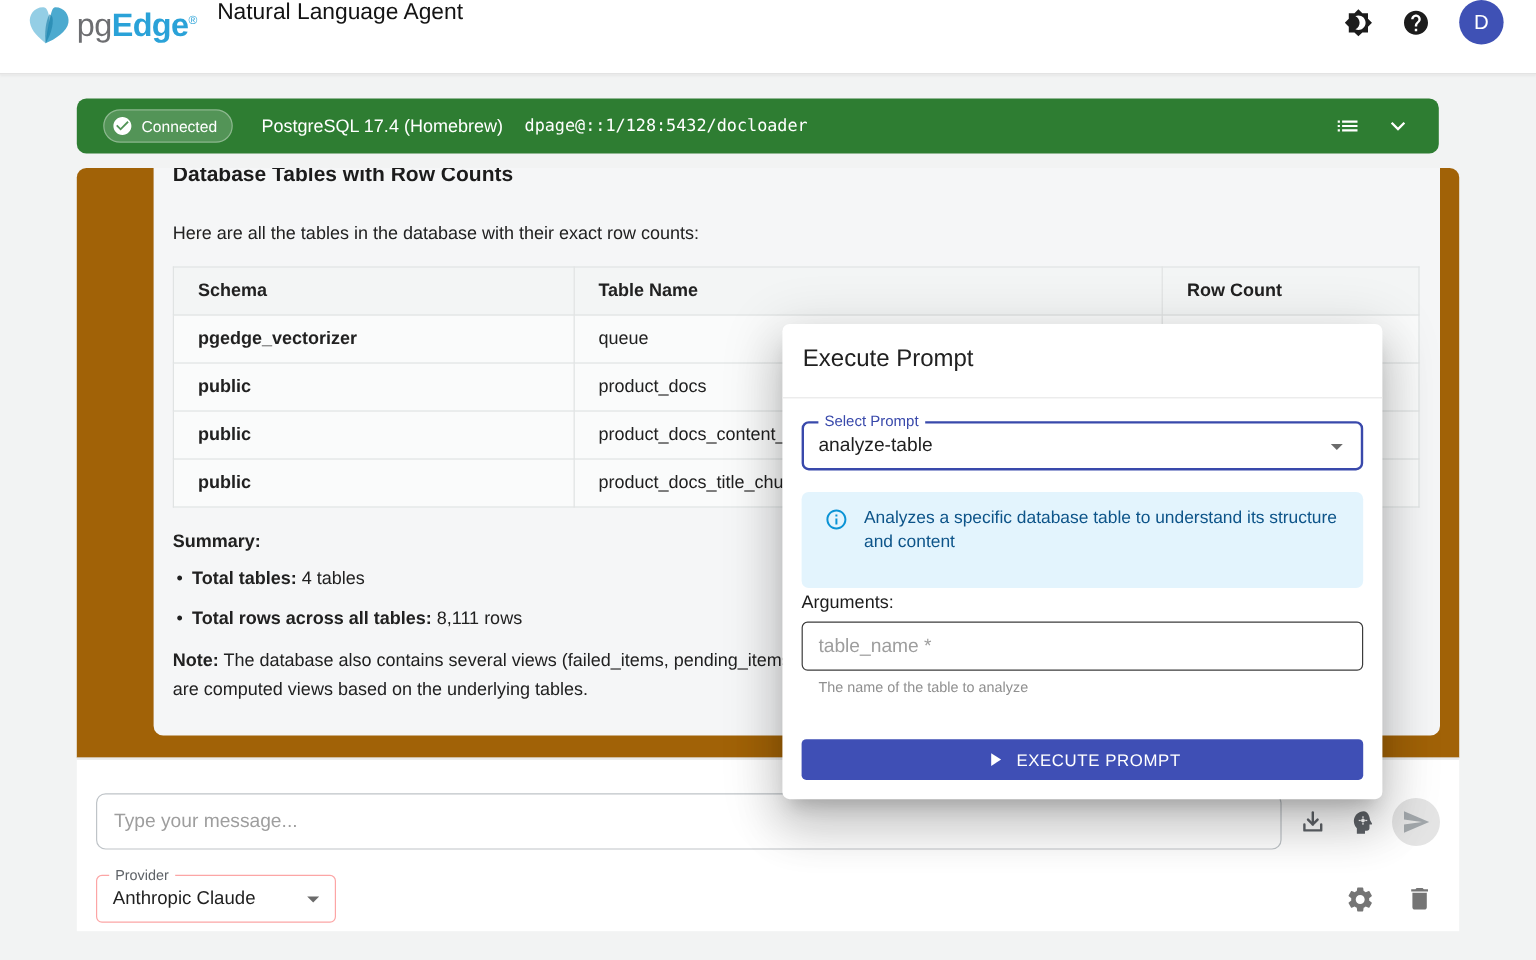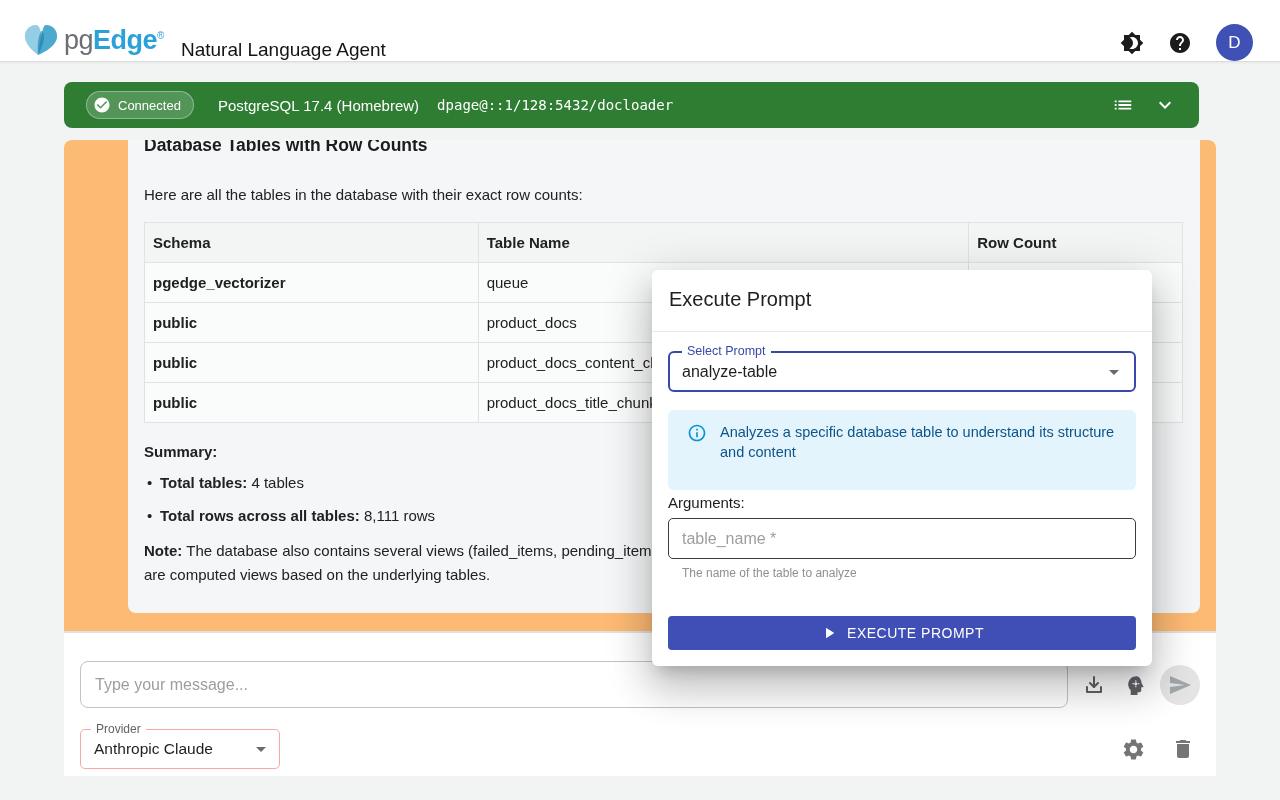--- a/index.html
+++ b/index.html
@@ -10,21 +10,21 @@
     color:#212121;
     position:relative;
     overflow:hidden;
   }
 
   
   .appbar {
     position:absolute; left:0; top:0; width:1280px; height:62px;
     background:#ffffff; border-bottom:1px solid #dcdcdc;
     box-shadow:0 1px 2px rgba(0,0,0,.05);
-    display:flex; align-items:flex-end; z-index:5;
+    display:flex; align-items:flex-start; z-index:5;
   }
   .brand { display:flex; align-items:center; margin-left:20px; }
   .brand-text { font-size:27px; letter-spacing:-.5px; margin-left:2px; }
   .brand-pg { color:#6d6e71; font-weight:500; }
   .brand-edge { color:#2aa2d8; font-weight:700; }
   .brand-reg { color:#2aa2d8; font-size:10px; vertical-align:super; }
   .app-title { font-size:19px; color:#141414; margin-left:17px; font-weight:400; }
   .appbar-right { margin-left:auto; display:flex; align-items:center; gap:24px; margin-right:27px; }
   .icon-btn { width:24px; height:24px; cursor:pointer; display:inline-flex; align-items:center; justify-content:center; }
   .avatar {
@@ -45,33 +45,33 @@
     display:flex; align-items:center; padding:0 12px 0 6px; gap:7px;
     font-size:13px;
   }
   .banner-server { margin-left:24px; font-size:15px; }
   .banner-dsn { margin-left:18px; font-size:14px; font-family:"DejaVu Sans Mono", monospace; }
   .banner-icons { margin-left:auto; display:flex; align-items:center; gap:18px; margin-right:22px; }
 
   
   .chat-card {
     position:absolute; left:64px; top:140px; width:1152px; height:492px;
-    background:#fdba74; border-radius:8px 8px 0 0;
+    background:#a16207; border-radius:8px 8px 0 0;
     border-bottom:1px solid #e0e0e0;
     overflow:hidden; z-index:1;
   }
   .bubble {
     position:absolute; left:64px; right:16px; top:-26px; bottom:18px;
     background:#f5f6f7; border-radius:8px; padding:18px 16px 0 16px;
   }
   .msg-heading { font-size:17.5px; line-height:26px; font-weight:700; color:#1c1c1c; }
   .msg-intro { margin-top:27px; font-size:15px; line-height:20px; }
   .results-table { margin-top:17px; width:1039px; border-collapse:collapse; font-size:15px; }
   .results-table th, .results-table td {
-    border:1px solid #e0e3e3; padding:10px 8px; text-align:left; line-height:19px;
+    border:1px solid #e0e3e3; padding:10px 20px; text-align:left; line-height:19px;
   }
   .results-table th { background:#f3f5f5; font-weight:700; }
   .results-table td { background:#fafbfb; }
   .results-table td.schema-cell { font-weight:700; }
   .col-schema { width:334px; } .col-table { width:491px; } .col-count { width:214px; }
   .summary-h { margin-top:20px; font-size:15px; font-weight:700; }
   .summary-list { margin-top:13px; list-style:none; }
   .summary-list li { font-size:15px; line-height:20px; margin-bottom:13px; padding-left:16px; position:relative; }
   .summary-list li::before { content:"•"; position:absolute; left:3px; }
   .note { margin-top:13px; font-size:15px; line-height:24px; }

